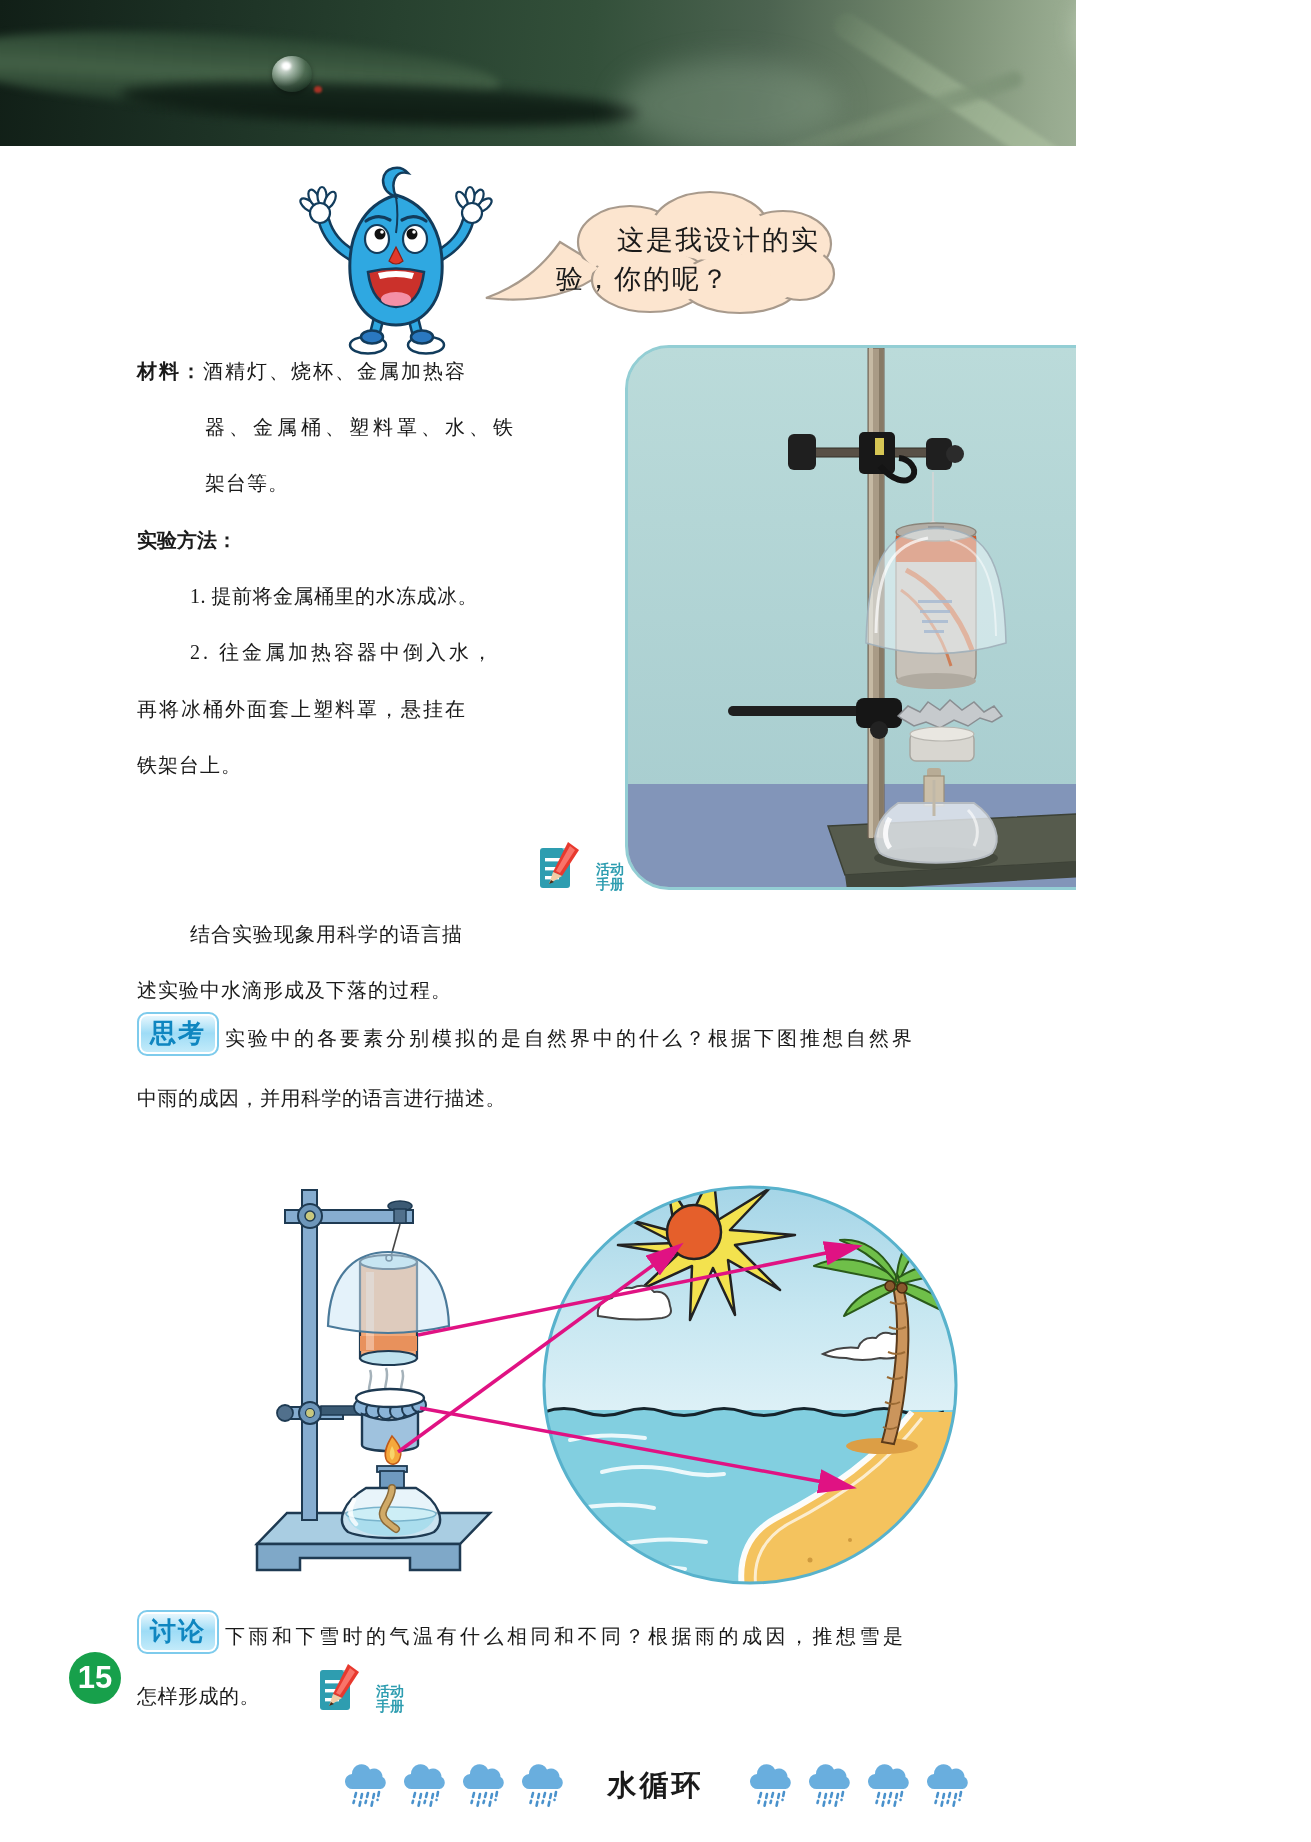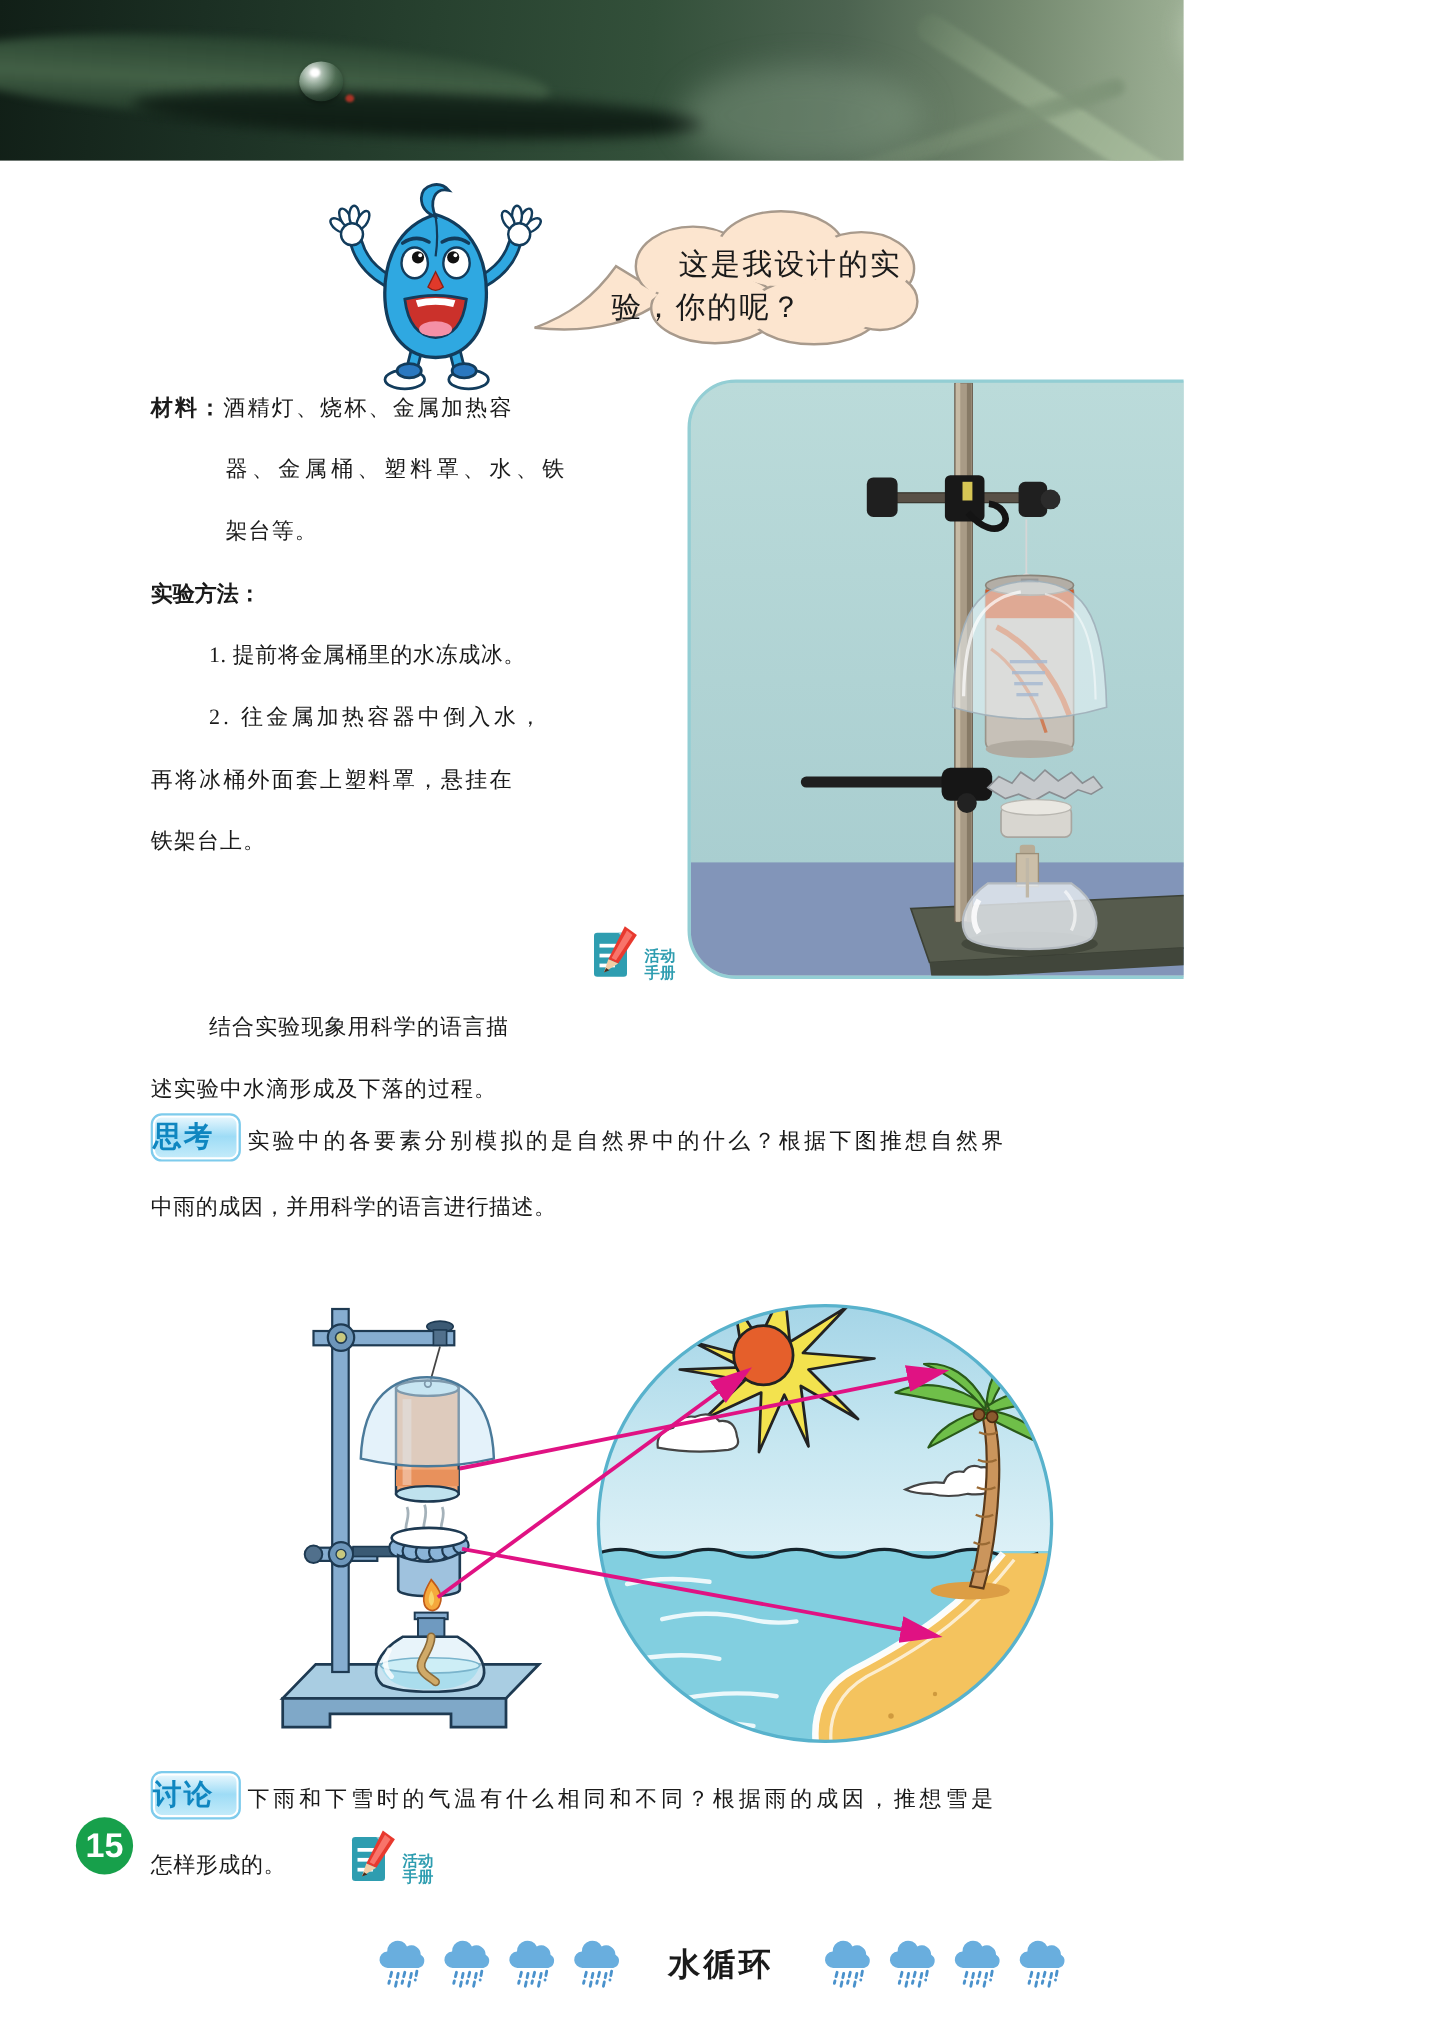--- a/index.html
+++ b/index.html
@@ -29,32 +29,32 @@
 
   
   .tl{position:absolute;font-size:20px;line-height:36px;white-space:nowrap;}
   .tl b{font-weight:700;}
   .sans-line{font-family:"Liberation Sans","DejaVu Sans",sans-serif;}
 
   
   .badge{position:absolute;width:78px;height:40px;border-radius:10px;
     background:linear-gradient(180deg,#eef9fe 0%,#9edcf6 48%,#c6ecfa 100%);
     border:2px solid #7ecbec;box-shadow:inset 0 0 0 2px #ffffff;
-    color:#0f86c0;font-weight:700;font-size:26px;line-height:38px;text-align:left;letter-spacing:2px;
+    color:#0f86c0;font-weight:700;font-size:26px;line-height:38px;text-align:center;letter-spacing:2px;
     font-family:"Liberation Sans","DejaVu Sans",sans-serif;}
 
   
   .exp-photo{left:625px;top:345px;width:555px;height:545px;border-radius:44px;overflow:hidden;
     border:3px solid #93ced4;box-sizing:border-box;background:#b5d7d7;}
 
   
   .bubble-line{position:absolute;font-size:27px;white-space:nowrap;letter-spacing:2px;}
 
   
-  .act-icon{position:absolute;display:flex;align-items:flex-end;gap:2px;text-align:right;}
+  .act-icon{position:absolute;display:flex;align-items:flex-end;gap:12px;text-align:right;}
   .act-labels{display:flex;flex-direction:column;color:#2e9db0;font-size:14px;line-height:15px;
     font-family:"Liberation Sans","DejaVu Sans",sans-serif;font-weight:700;}
 
   
   .page-num{position:absolute;left:69px;top:1652px;width:52px;height:52px;border-radius:50%;
     background:#17a04b;color:#fff;font-weight:700;font-size:31px;line-height:52px;text-align:center;
     font-family:"Liberation Sans","DejaVu Sans",sans-serif;}
 
   
   .footer{position:absolute;left:0;top:1762px;width:1311px;display:flex;justify-content:center;

